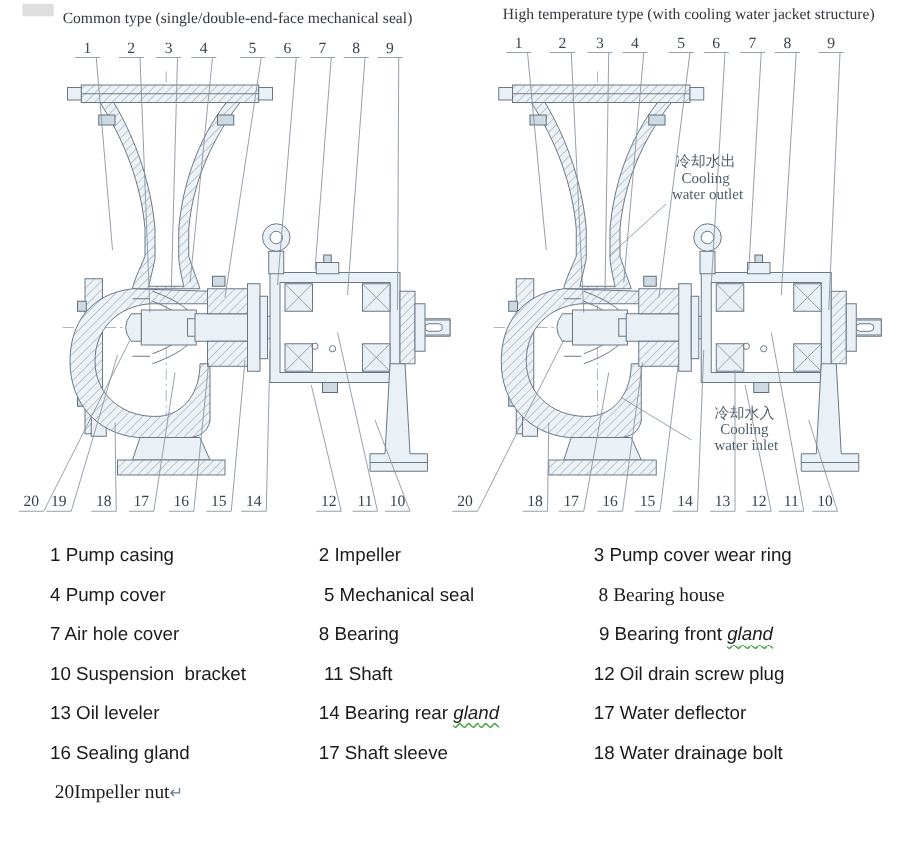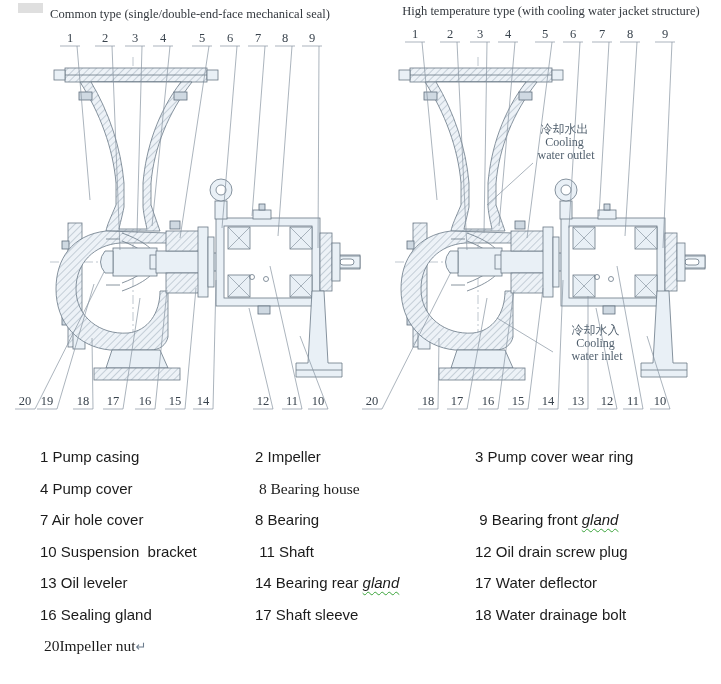--- a/index.html
+++ b/index.html
@@ -13,21 +13,21 @@
   .hatched{fill:url(#hatch);stroke:#6a7886;stroke-width:.8;}
   .dark{fill:#cfd9e2;stroke:#5f6e7d;stroke-width:.8;}
   .cl{stroke:#93a1af;stroke-width:.6;stroke-dasharray:9 3 2 3;fill:none;}
   .xline{stroke:#7a8896;stroke-width:.6;}
   .title-text{font:12.5px "Liberation Serif",serif;fill:#33383e;}
   .callout-num{font:12.5px "Liberation Serif",serif;fill:#39434d;}
   .callout-line{stroke:#8793a0;stroke-width:.7;}
   .cjk-note{font:12px serif;fill:#4f5e6c;text-anchor:middle;}
   .smudge{fill:#d9d9d9;opacity:.85;}
   
-  .legend{position:absolute;left:40px;top:448px;width:681px;color:#1b1b1b;}
+  .legend{position:absolute;left:40px;top:436px;width:681px;color:#1b1b1b;}
   .legend-row{display:grid;grid-template-columns:215px 220px 246px;height:31.5px;align-items:start;}
   .legend-cell{font:15px "Liberation Sans",sans-serif;white-space:pre;}
   .legend-cell.serif{font:15.5px "Liberation Serif",serif;}
   .wavy{text-decoration:underline wavy #3aa33a;text-decoration-thickness:1px;text-underline-offset:3px;font-style:italic;}
   .ret-mark{color:#6b7c8d;font-family:"Liberation Serif",serif;font-size:13px;}
 </style>
 </head>
 <body>
 
 <div class="page">
@@ -267,20 +267,21 @@
   </svg>
 
   <div class="legend">
       <div class="legend-row">
         <div class="legend-cell">1 Pump casing</div>
         <div class="legend-cell">2 Impeller</div>
         <div class="legend-cell">3 Pump cover wear ring</div>
       </div>
       <div class="legend-row">
         <div class="legend-cell">4 Pump cover</div>
+        <div class="legend-cell"> 5 Mechanical seal</div>
         <div class="legend-cell serif"> 8 Bearing house</div>
       </div>
       <div class="legend-row">
         <div class="legend-cell">7 Air hole cover</div>
         <div class="legend-cell">8 Bearing</div>
         <div class="legend-cell"><span> 9 Bearing front </span><span class="wavy">gland</span></div>
       </div>
       <div class="legend-row">
         <div class="legend-cell">10 Suspension  bracket</div>
         <div class="legend-cell"> 11 Shaft</div>

